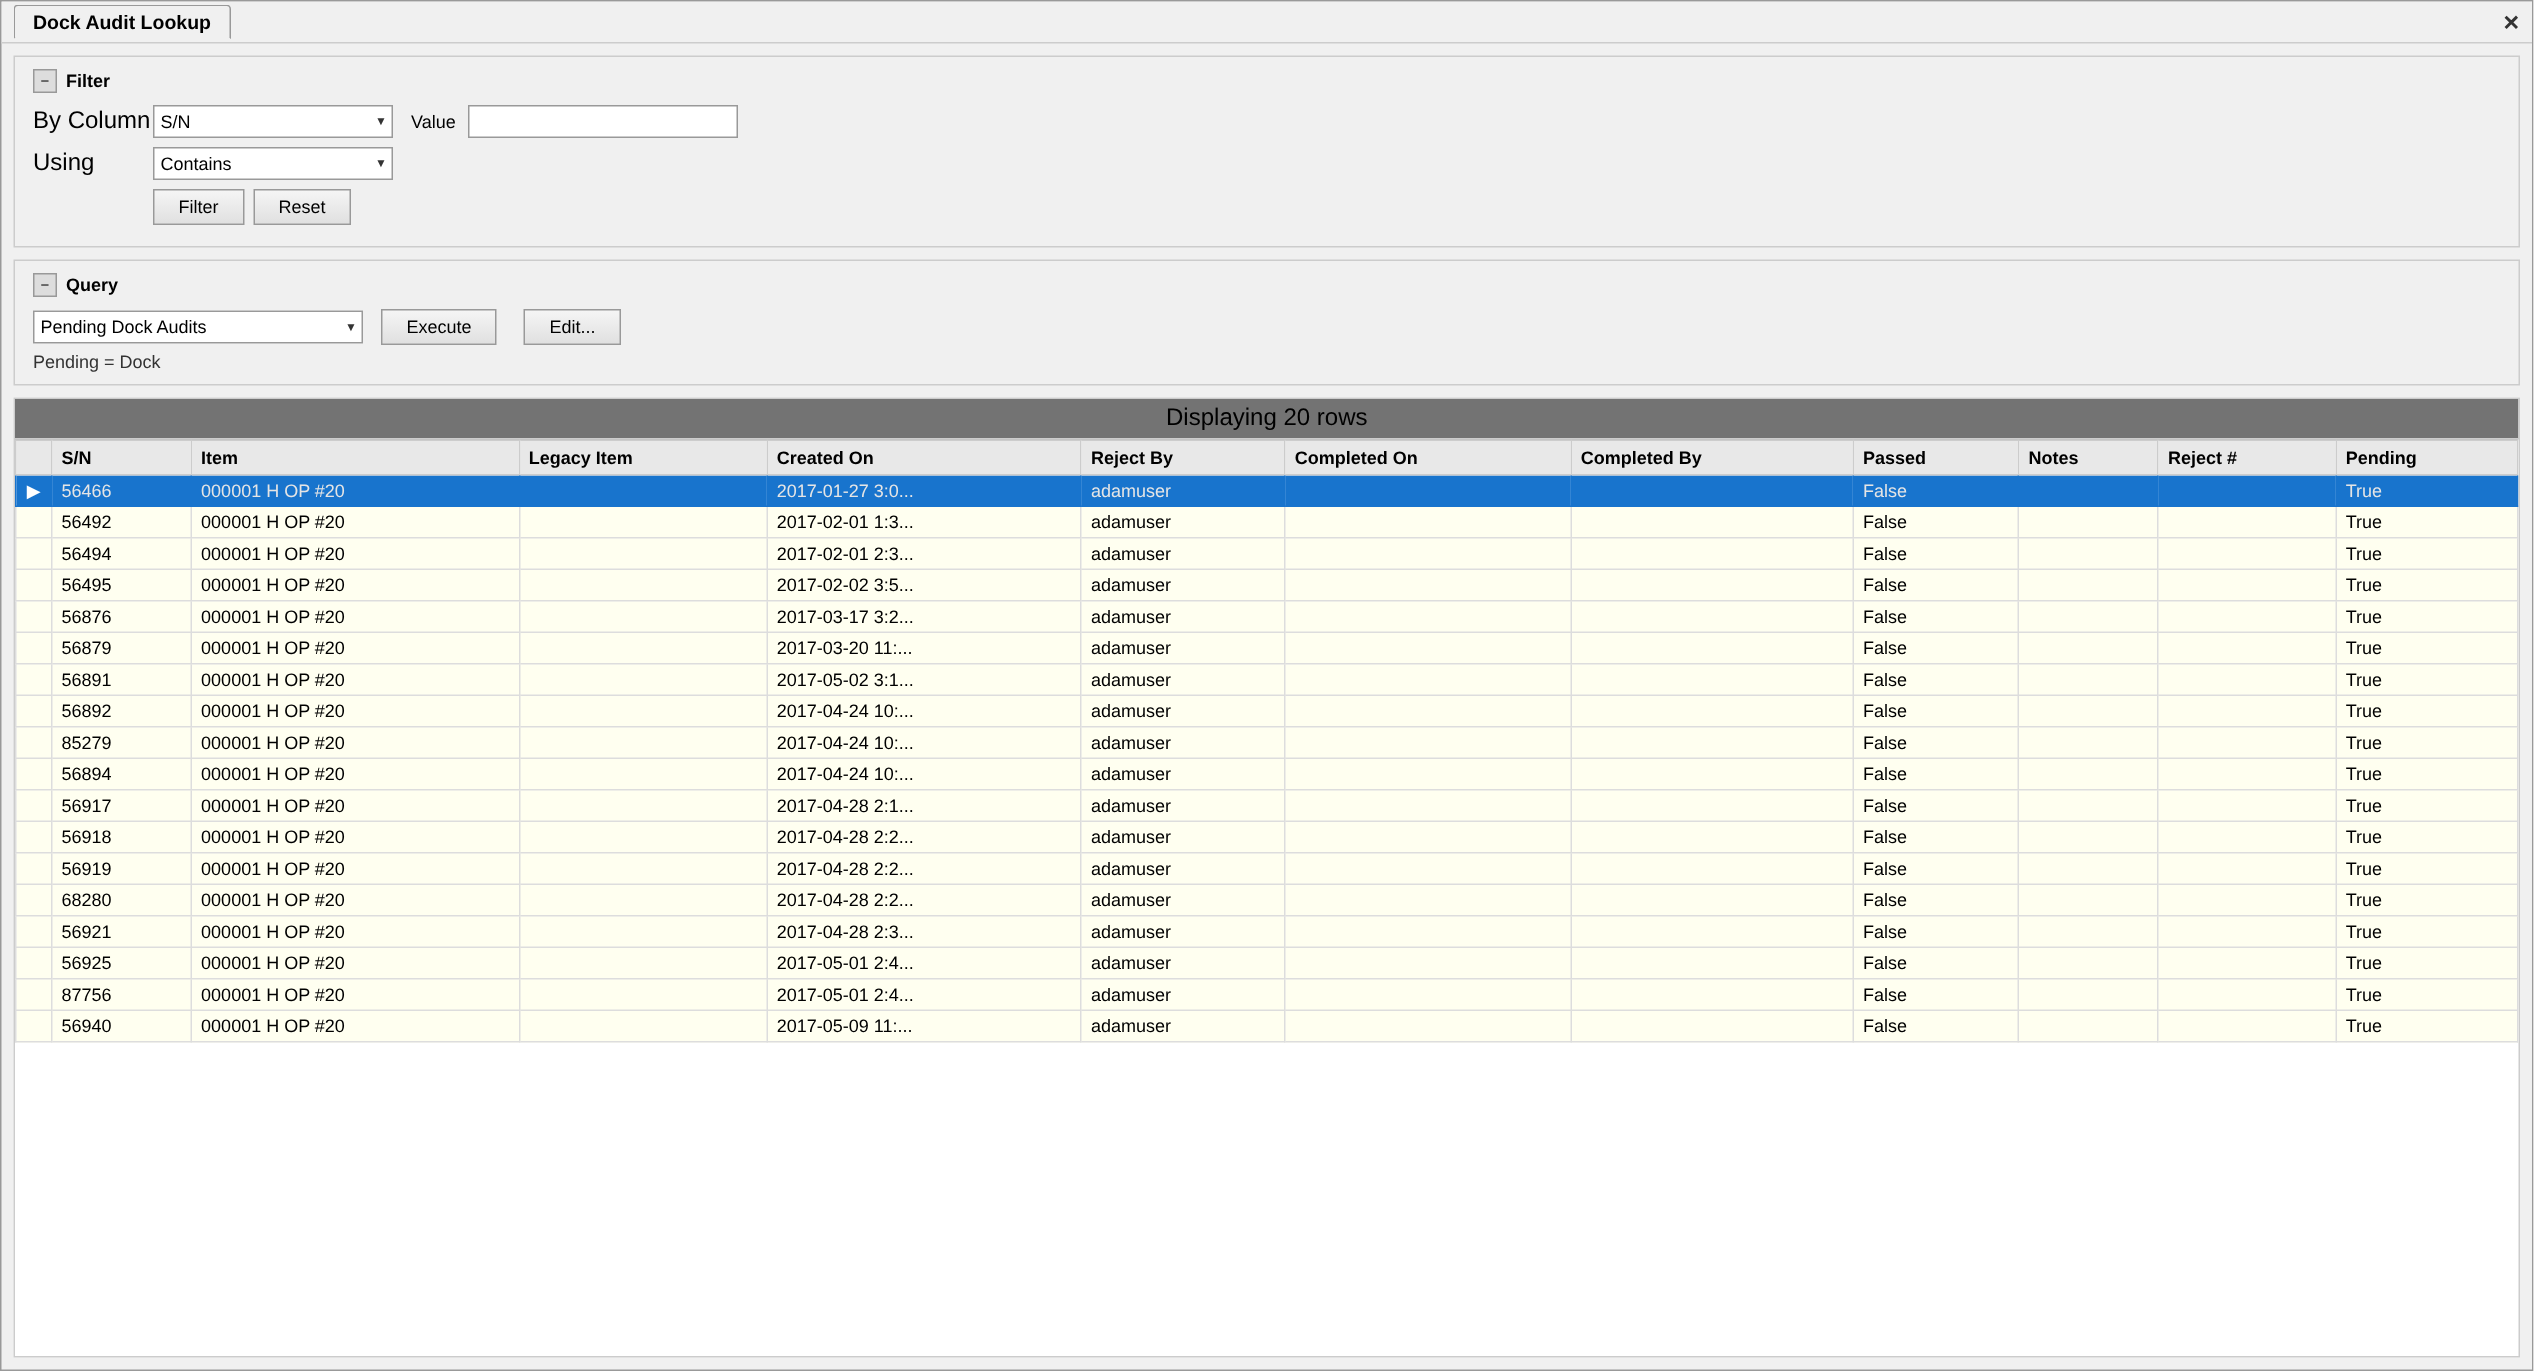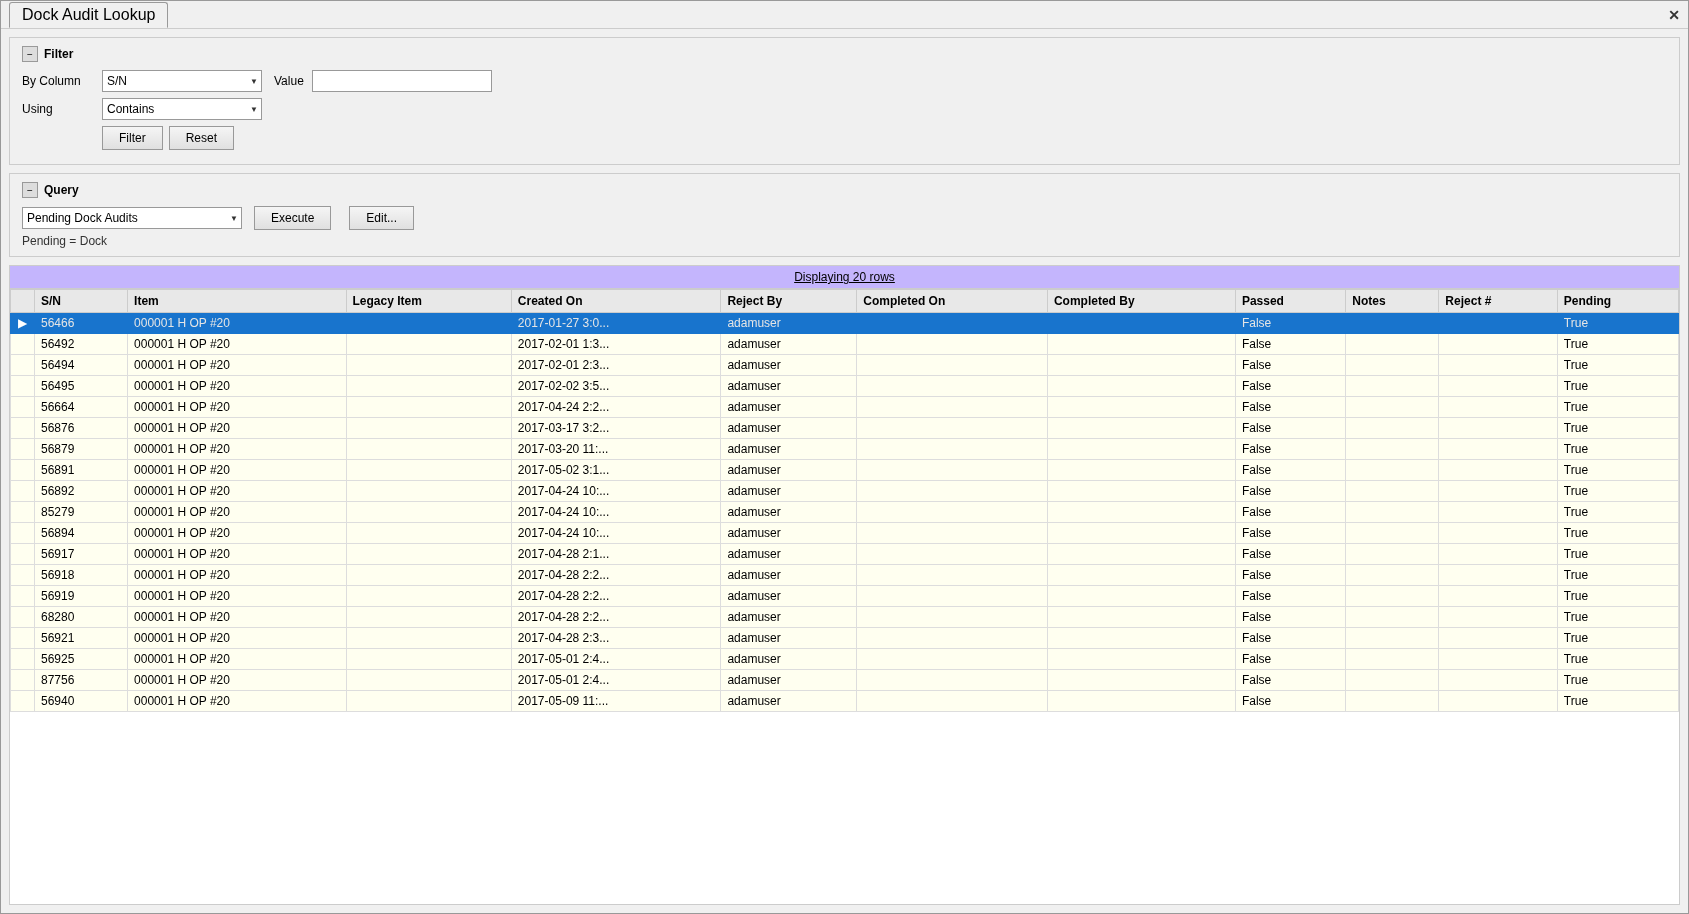--- a/index.html
+++ b/index.html
@@ -28,23 +28,24 @@
     .title-tabs {
       display: flex;
       align-items: flex-end;
     }
 
     .tab {
       background: #e8e8e8;
       border: 1px solid #999;
       border-bottom: none;
       padding: 3px 12px;
-      font-size: 16px;
+      font-size: 13px;
       cursor: pointer;
       border-radius: 3px 3px 0 0;
+      font-weight: bold;
     }
 
     .tab.active {
       background: #f0f0f0;
       border-bottom: 1px solid #f0f0f0;
       z-index: 1;
     }
 
     .close-btn {
       cursor: pointer;
@@ -95,21 +96,21 @@
     }
 
     .form-row {
       display: flex;
       align-items: center;
       margin-bottom: 6px;
     }
 
     .form-label {
       width: 80px;
-      font-size: 12px;
+      font-size: 16px;
     }
 
     .form-select {
       border: 1px solid #999;
       background: white;
       padding: 2px 4px;
       font-size: 12px;
       height: 22px;
       appearance: none;
       -webkit-appearance: none;
@@ -174,24 +175,23 @@
       border: 1px solid #ccc;
       overflow: hidden;
       display: flex;
       flex-direction: column;
       background: white;
     }
 
     .table-info {
       text-align: center;
       padding: 4px;
-      font-size: 12px;
-      background: #c4b5fd;
+      font-size: 16px;
+      background: #737373;
       border-bottom: 1px solid #ccc;
-      text-decoration: underline;
     }
 
     .table-wrapper {
       flex: 1;
       overflow: auto;
     }
 
     table {
       border-collapse: collapse;
       width: 100%;
@@ -398,34 +398,20 @@
                 <td>adamuser</td>
                 <td></td>
                 <td></td>
                 <td>False</td>
                 <td></td>
                 <td></td>
                 <td>True</td>
               </tr>
               <tr>
                 <td class="row-indicator"></td>
-                <td>56664</td>
-                <td>000001 H OP #20</td>
-                <td></td>
-                <td>2017-04-24 2:2...</td>
-                <td>adamuser</td>
-                <td></td>
-                <td></td>
-                <td>False</td>
-                <td></td>
-                <td></td>
-                <td>True</td>
-              </tr>
-              <tr>
-                <td class="row-indicator"></td>
                 <td>56876</td>
                 <td>000001 H OP #20</td>
                 <td></td>
                 <td>2017-03-17 3:2...</td>
                 <td>adamuser</td>
                 <td></td>
                 <td></td>
                 <td>False</td>
                 <td></td>
                 <td></td>

